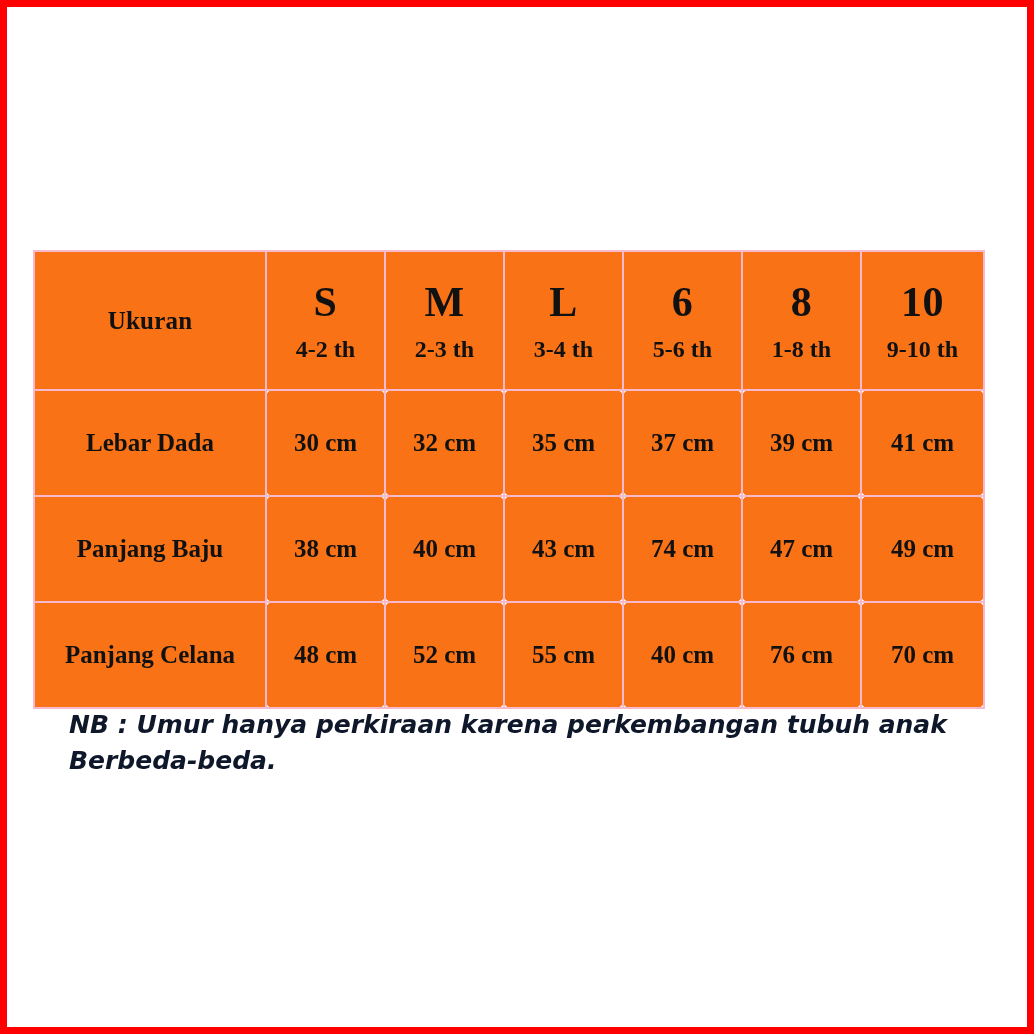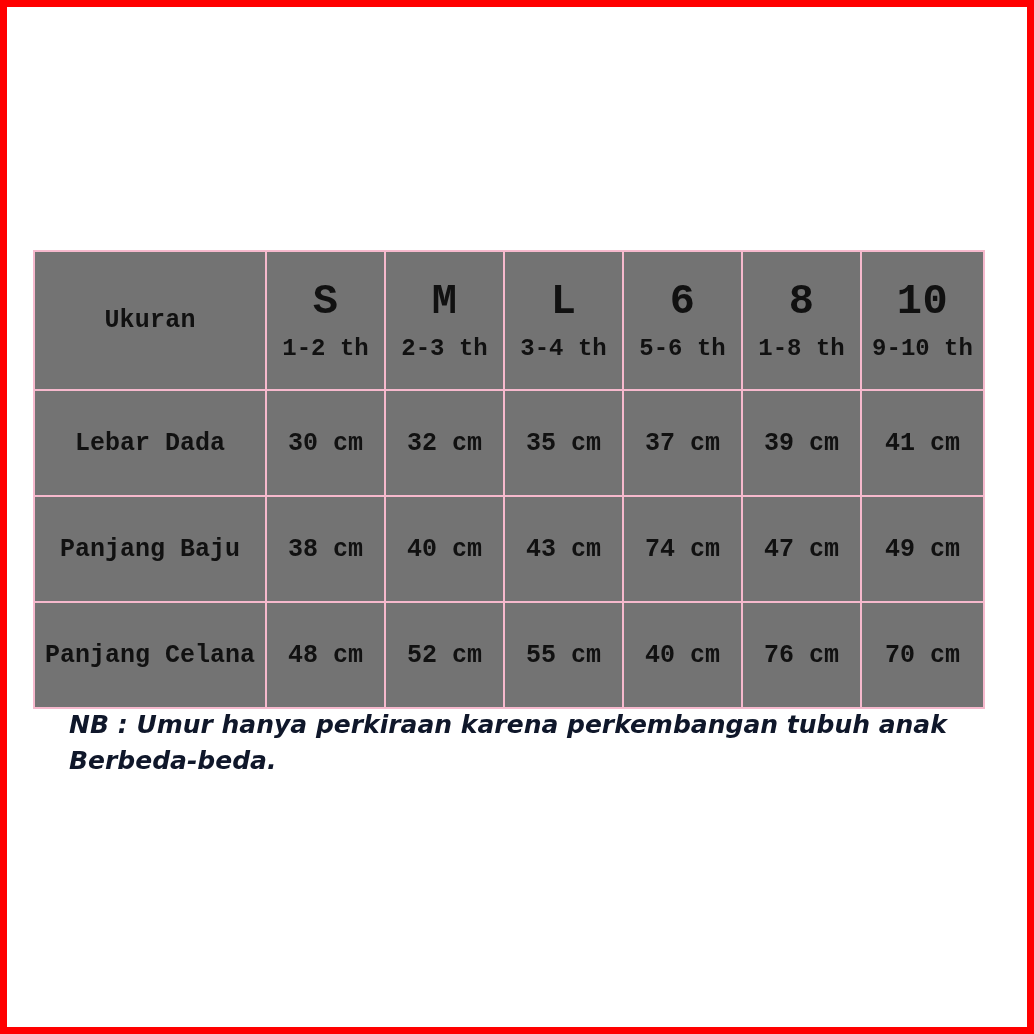--- a/index.html
+++ b/index.html
@@ -35,27 +35,27 @@
     top: 243px;
     width: 936px;
   }
   table.size-table {
     border-collapse: collapse;
     width: 936px;
     table-layout: fixed;
   }
   table.size-table td {
     border: 2px solid #f6b9cd;
-    background: #737373;
+    background: #f97316;
     text-align: center;
     vertical-align: middle;
     color: #111111;
     font-weight: bold;
     font-size: 25px;
-    font-family: Liberation Mono, monospace;
+    font-family: Liberation Serif, serif;
     padding: 0;
   }
   
   .col-label { width: 230px; }
   .col-size  { width: 117px; }
   .col-size-wide { width: 121px; }
 
   
   tr.header-row td {
     height: 137px;
@@ -86,20 +86,21 @@
   }
   td.row-label {
     font-size: 26px;
     font-weight: bold;
     text-align: center;
     margin-left: 7px;
   }
   td.row-value {
     font-size: 25px;
     font-weight: bold;
+    border-radius: 7px;
   }
   .note {
     position: absolute;
     left: 62px;
     top: 700px;
     width: 900px;
     font-family: "DejaVu Sans", sans-serif;
     font-style: italic;
     font-weight: bold;
     font-size: 25px;
@@ -113,21 +114,21 @@
 <div class="page">
   <div class="inner">
 
     <div class="table-wrap">
       <table class="size-table">
         <tbody>
           <tr class="header-row">
             <td class="ukuran-cell col-label">Ukuran</td>
             <td class="col-size">
               <span class="size-code">S</span>
-              <span class="size-age">1-2 th</span>
+              <span class="size-age">4-2 th</span>
             </td>
             <td class="col-size">
               <span class="size-code">M</span>
               <span class="size-age">2-3 th</span>
             </td>
             <td class="col-size">
               <span class="size-code">L</span>
               <span class="size-age">3-4 th</span>
             </td>
             <td class="col-size">

